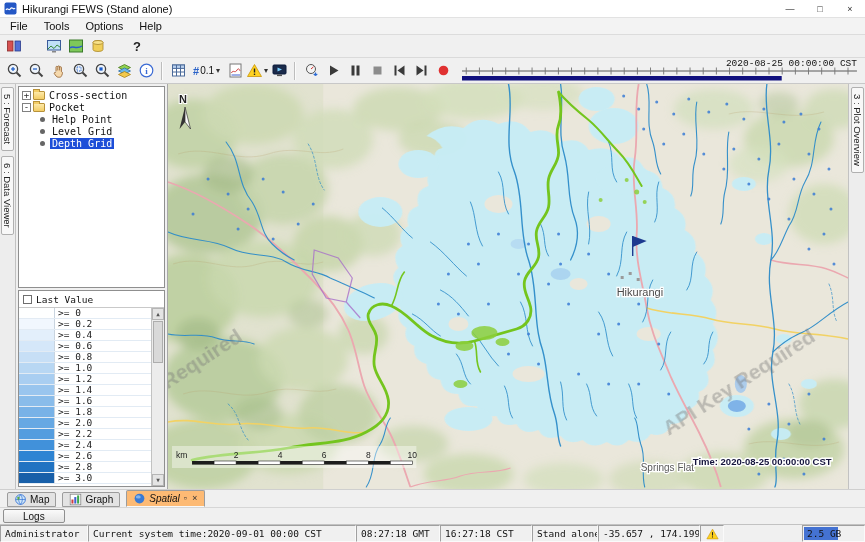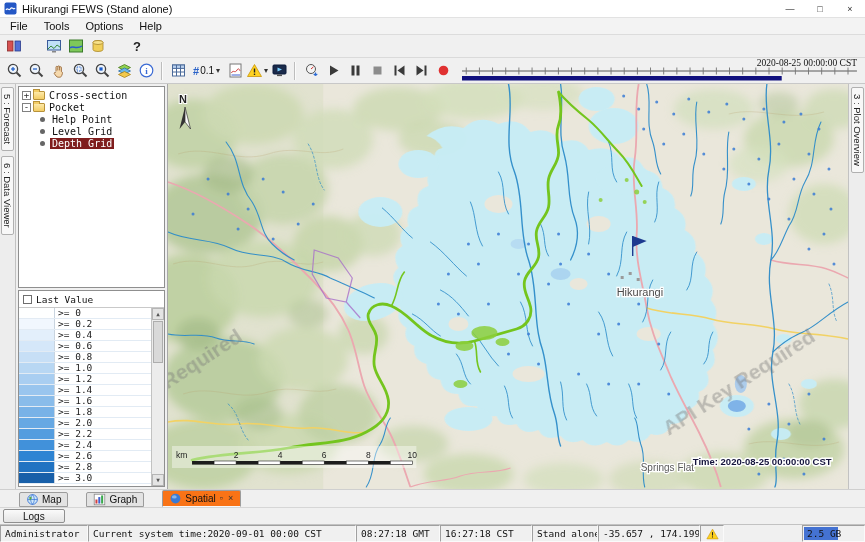--- a/index.html
+++ b/index.html
@@ -26,62 +26,62 @@
   .tb-sep { width:2px; height:18px; margin:0 4px; border-left:1px solid #bdbdbd; border-right:1px solid #fbfbfb; flex:none; }
   .tb-gap { width:18px; flex:none; }
   .help-btn { font-weight:bold; font-size:13px; color:#222; width:20px; }
   .contour-btn { display:flex; align-items:center; gap:1px; padding:0 3px; height:20px; border:1px solid transparent; flex:none; }
   .contour-hash { color:#2a62c8; font-weight:bold; font-size:11px; }
   .contour-val { font-size:10px; }
   .dd-arrow { font-size:8px; color:#333; margin-left:1px; }
   .warn-dd { display:flex; align-items:center; flex:none; }
   .timeline { flex:1; height:24px; position:relative; margin:0 5px 0 8px; min-width:120px; }
   .timeline svg { position:absolute; left:0; bottom:2px; width:100%; height:14px; }
-  .tb-datetime { position:absolute; right:0; top:-1px; font-family:Liberation Serif, serif; font-size:9.5px; color:#111; background:#f0f0f0; padding-left:4px; }
+  .tb-datetime { position:absolute; right:0; top:-1px; font-family:Liberation Mono, monospace; font-size:9.5px; color:#111; background:#f0f0f0; padding-left:4px; }
 
   
   .main { height:405px; display:flex; }
   .dock-strip { background:#ededed; display:flex; flex-direction:column; align-items:center; padding-top:3px; gap:5px; }
   .dock-left { width:16px; border-right:1px solid #c2c2c2; }
   .dock-right { width:17px; border-left:1px solid #c2c2c2; }
   .vtab { writing-mode:vertical-rl; font-size:9.5px; color:#222; background:#f8f8f8; border:1px solid #b0b0b0; border-radius:2px; padding:6px 0; width:13px; display:flex; align-items:center; justify-content:center; white-space:nowrap; }
 
   .left-panel { width:152px; background:#f0f0f0; border-right:1px solid #a8a8a8; padding:2px; display:flex; flex-direction:column; }
   .tree-box { height:202px; background:#fff; border:1px solid #8f8f8f; font-family:"DejaVu Sans Mono",monospace; font-size:10px; padding:2px 1px; overflow:hidden; }
   .tree-row { display:flex; align-items:center; height:12px; gap:2px; padding-left:2px; white-space:nowrap; }
   .tree-row.indent { padding-left:16px; }
   .expander { width:9px; height:9px; border:1px solid #808080; background:#fff; font-size:9px; line-height:7px; text-align:center; color:#333; flex:none; }
   .folder-icon { width:12px; height:9px; background:linear-gradient(#fde9a8,#f3cd66); border:1px solid #b8923a; border-radius:1px; position:relative; flex:none; }
   .folder-icon::before { content:""; position:absolute; top:-3px; left:-1px; width:5px; height:2px; background:#f3cd66; border:1px solid #b8923a; border-bottom:none; }
   .bullet { width:5px; height:5px; border-radius:50%; background:#666; margin:0 3px 0 4px; flex:none; }
   .tree-row:not(.folder) .expander,
   .tree-row:not(.folder) .folder-icon { display:none; }
   .tree-label { padding:0 2px; }
-  .tree-row.selected .tree-label { background:#7f1d1d; color:#fff; }
+  .tree-row.selected .tree-label { background:#1d4ed8; color:#fff; }
 
   .legend-box { flex:1; margin-top:2px; background:#fff; border:1px solid #8f8f8f; display:flex; flex-direction:column; font-family:"DejaVu Sans Mono",monospace; font-size:9.5px; overflow:hidden; }
   .legend-header { height:16px; display:flex; align-items:center; gap:4px; padding:0 4px; flex:none; }
   .checkbox { width:9px; height:9px; border:1px solid #6e6e6e; background:#fff; flex:none; }
   .legend-body { flex:1; display:flex; border-top:1px solid #c9c9c9; overflow:hidden; }
   .legend-list { flex:1; }
   .legend-row { display:flex; height:11px; border-bottom:1px solid #e2ebf4; }
   .legend-swatch { width:36px; border-right:1px solid #c9d4df; flex:none; }
   .legend-label { flex:1; padding-left:3px; line-height:10px; color:#222; }
   .legend-scroll { width:13px; background:#ececec; border-left:1px solid #c2c2c2; display:flex; flex-direction:column; flex:none; }
   .scroll-btn { height:12px; border:1px solid #b5b5b5; background:#e4e4e4; font-size:6px; text-align:center; line-height:10px; color:#555; flex:none; }
   .scroll-thumb { height:42px; margin:1px; border:1px solid #adadad; background:#d9d9d9; }
   .scroll-track { flex:1; }
 
   .map-area { flex:1; position:relative; background:#eae7db; overflow:hidden; }
   .map-area > svg { position:absolute; inset:0; width:100%; height:100%; display:block; }
 
   
-  .view-tabs { height:18px; display:flex; align-items:flex-end; gap:18px; padding:0 19px; background:#f0f0f0; border-top:1px solid #cfcfcf; }
+  .view-tabs { height:18px; display:flex; align-items:flex-end; gap:6px; padding:0 7px; background:#f0f0f0; border-top:1px solid #cfcfcf; }
   .vt { display:flex; align-items:center; gap:3px; padding:0 6px; height:15px; border:1px solid #9c9c9c; border-radius:2px 2px 0 0; background:#e3e3e3; font-size:10px; }
-  .vt.active { background:#f97316; height:17px; border-bottom-color:#f9f9f9; }
+  .vt.active { background:#fdba74; height:17px; border-bottom-color:#f9f9f9;font-style:italic; }
   .vt svg { display:block; }
   .vt-mini { font-size:9px; color:#333; padding:0 1px; line-height:9px; }
 
   .logs-row { height:17px; padding:1px 3px; background:#f0f0f0; border-top:1px solid #d6d6d6; display:flex; align-items:center; }
   .logs-btn { height:14px; padding:0 19px; border:1px solid #8f8f8f; border-radius:2px; background:linear-gradient(#fafafa,#e4e4e4); font-size:10px; display:flex; align-items:center; }
 
   .statusbar { height:18px; display:flex; background:#f0f0f0; border-top:1px solid #c2c2c2; font-family:"DejaVu Sans Mono",monospace; font-size:9.5px; }
   .sb-cell { height:100%; border:1px solid; border-color:#a0a0a0 #fafafa #fafafa #a0a0a0; display:flex; align-items:center; padding:0 4px; white-space:nowrap; overflow:hidden; flex:none; }
   .sb-right { justify-content:flex-end;margin-top:20px; }
   .sb-mem { position:relative; }

